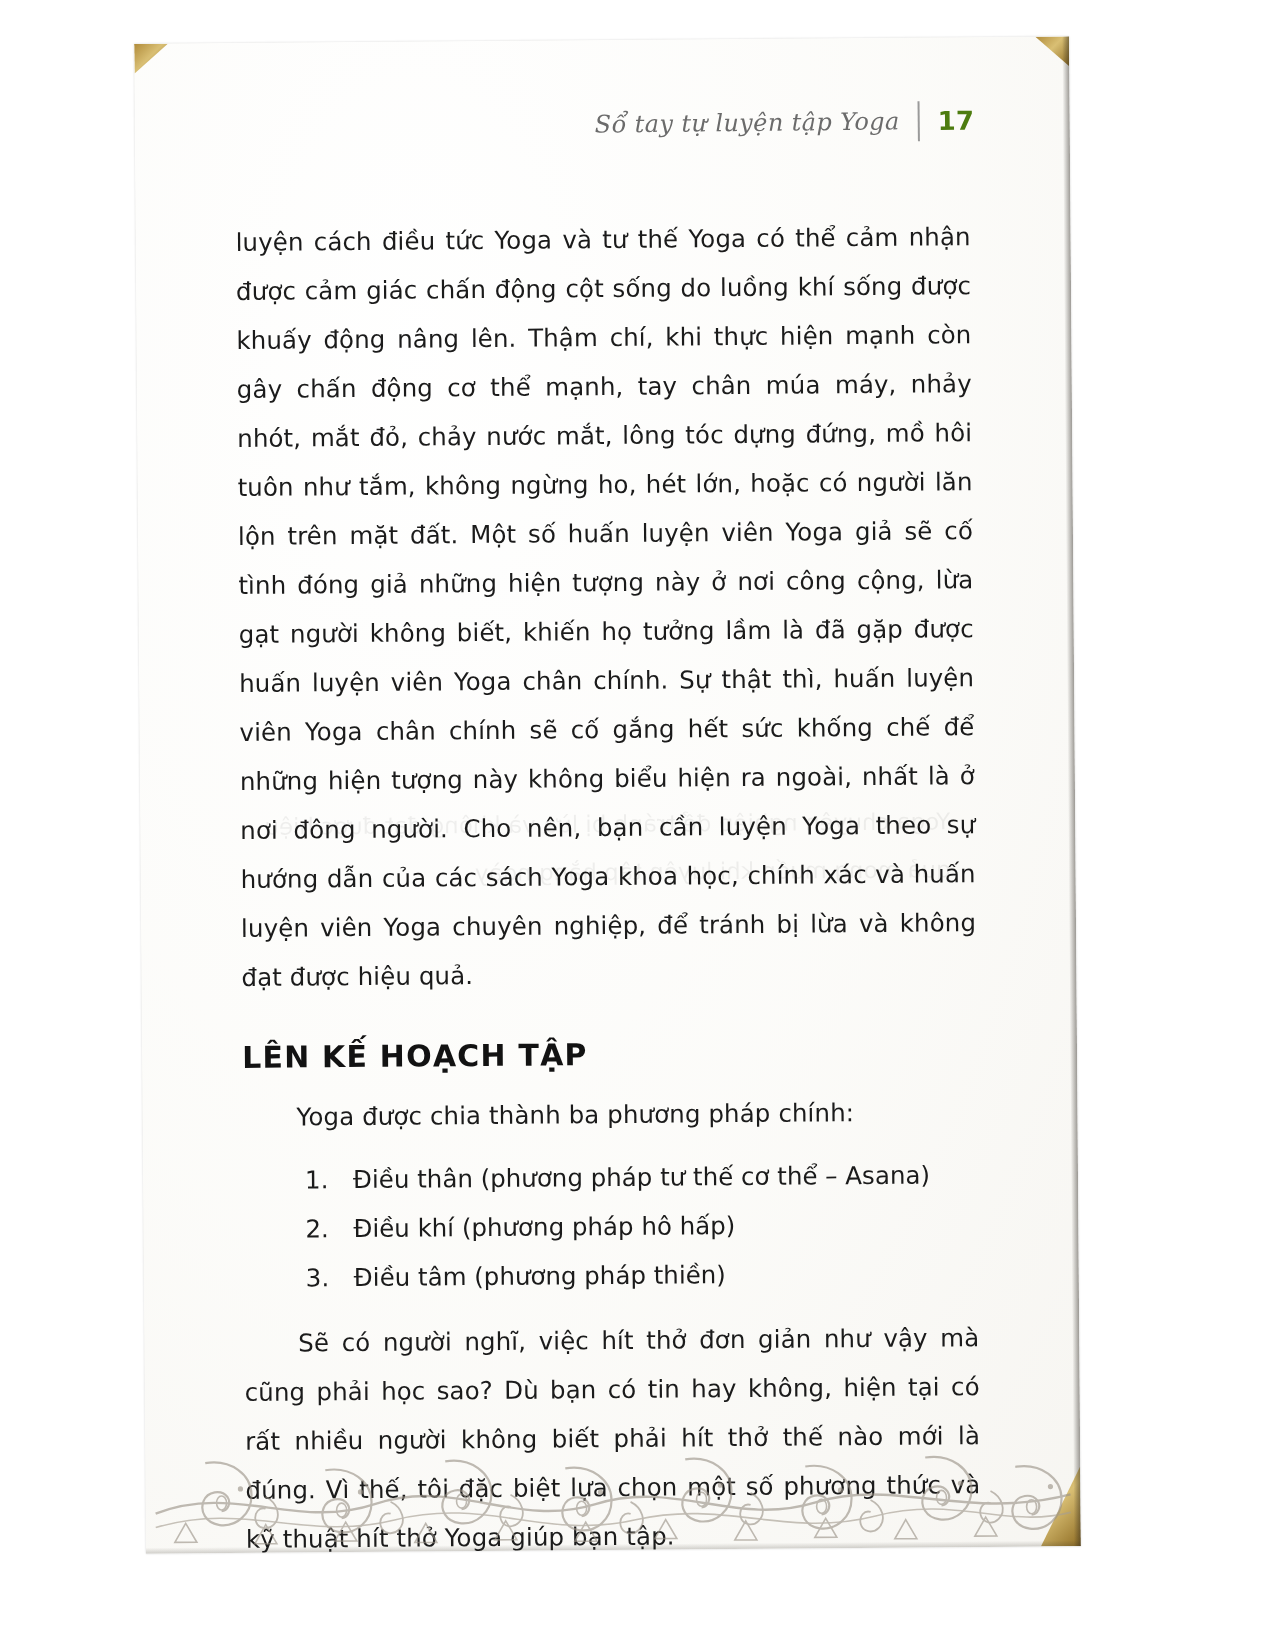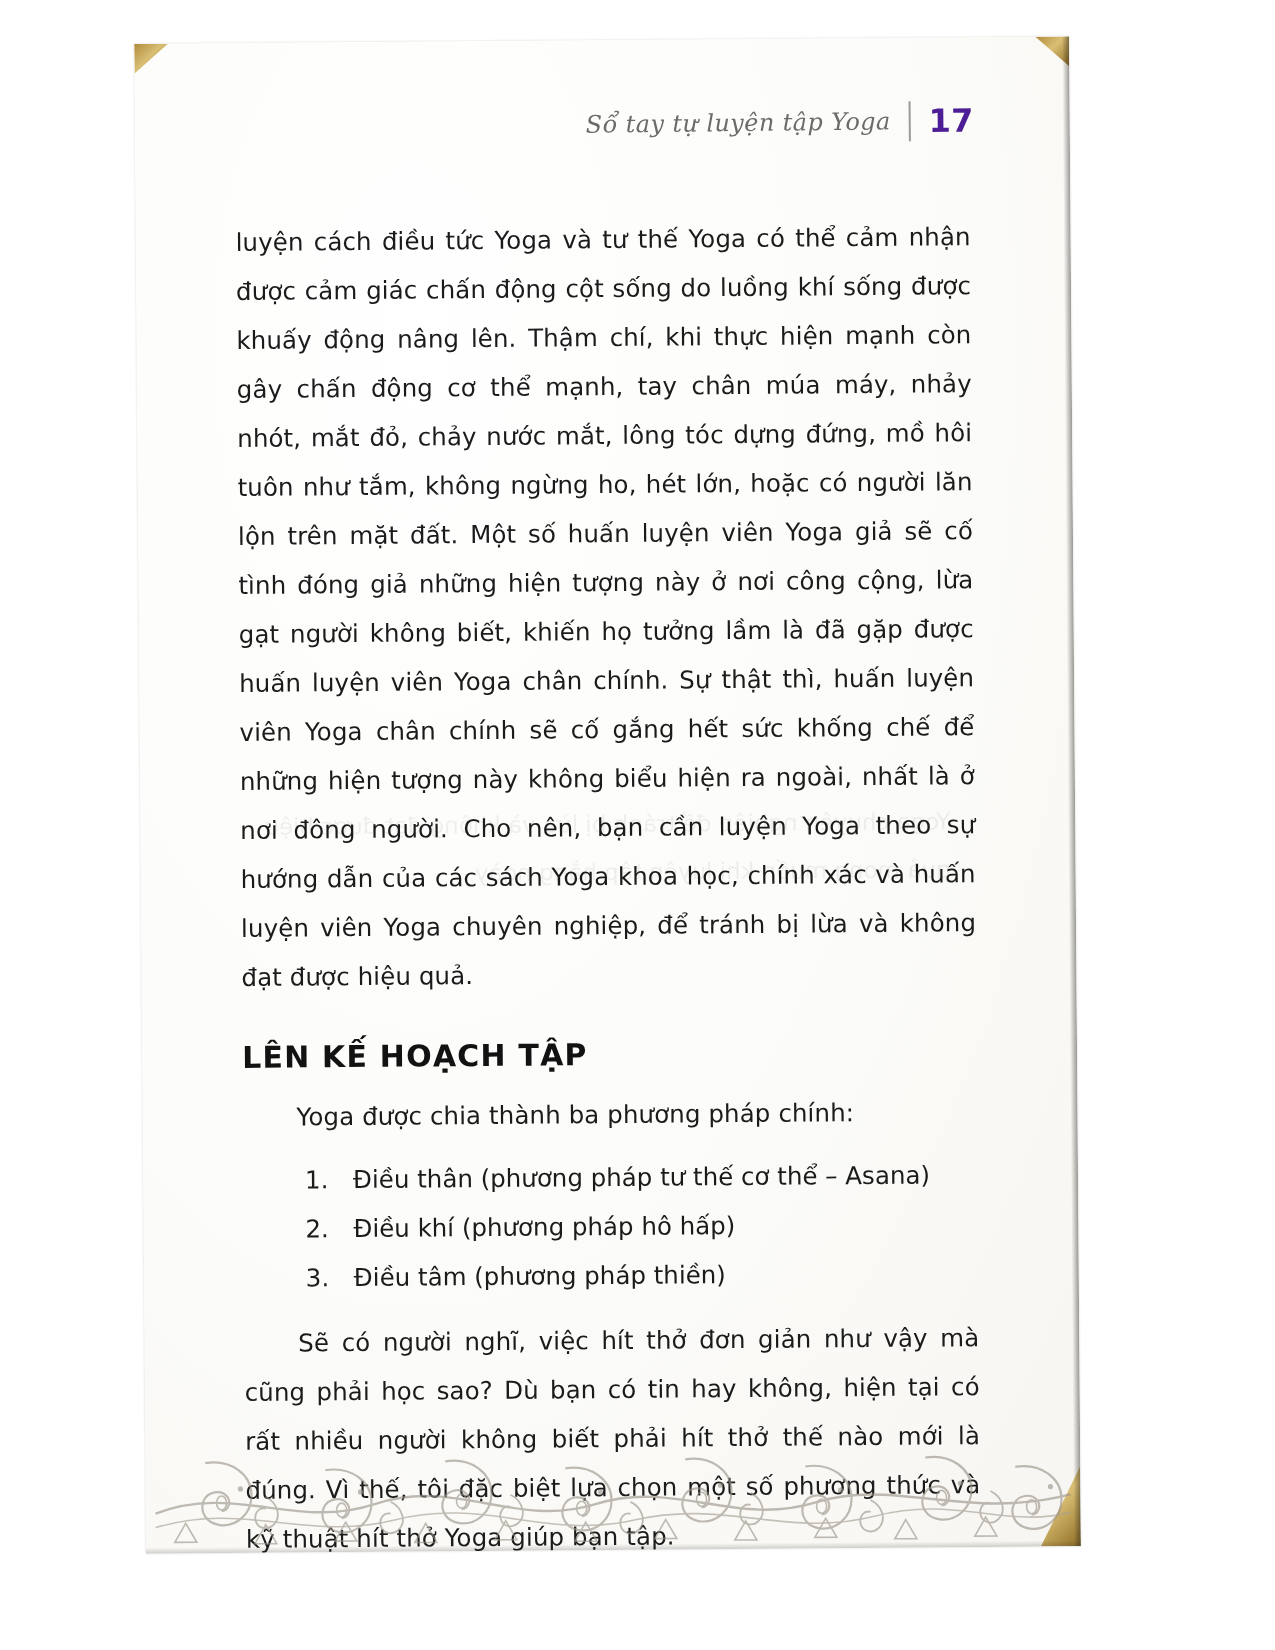--- a/index.html
+++ b/index.html
@@ -86,22 +86,22 @@
     white-space: nowrap;
   }
   .rh-rule {
     width: 2px;
     height: 40px;
     background: #9a9a9a;
   }
   .rh-page {
     font-family: "DejaVu Sans", sans-serif;
     font-weight: bold;
-    font-size: 32px;
-    color: #4c1d95;
+    font-size: 26px;
+    color: #4d7c0f;
   }
 
   
   .body-col {
     position: absolute;
     left: 100px;
     top: 175px;
     width: 735px;
   }
   .para {

